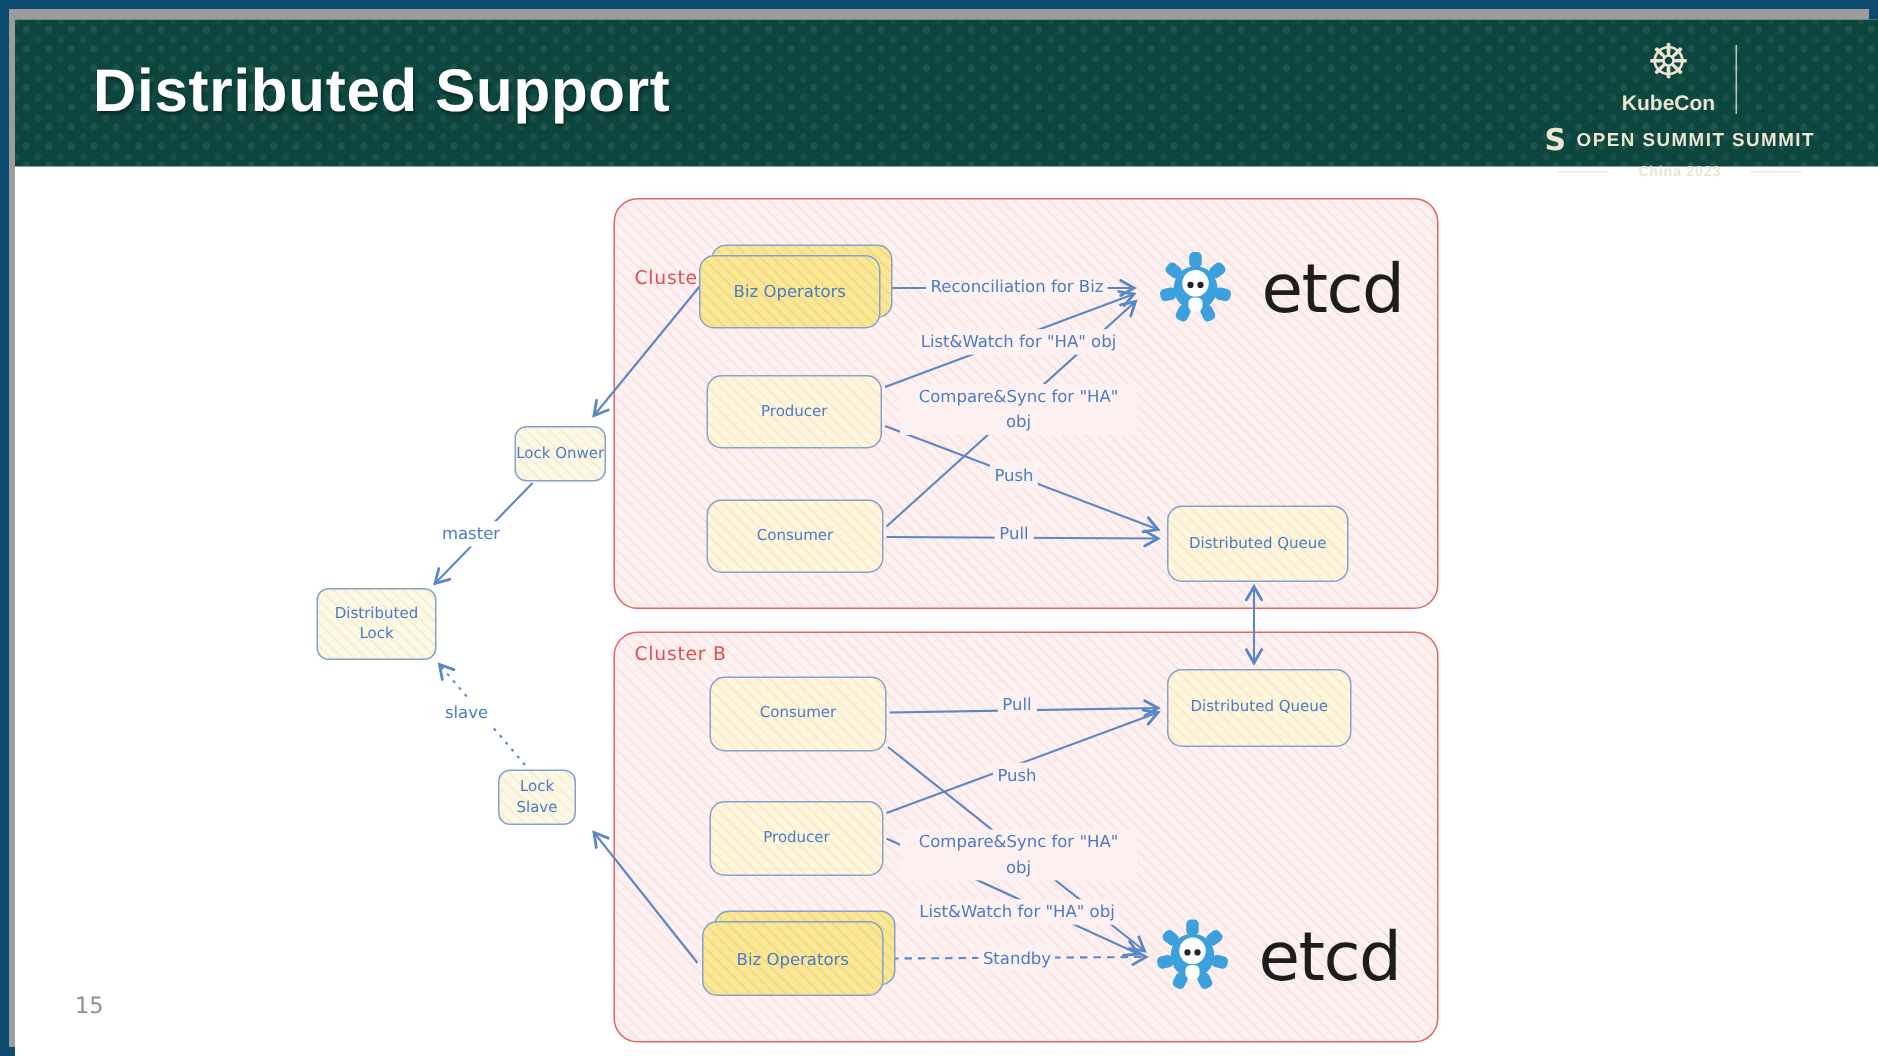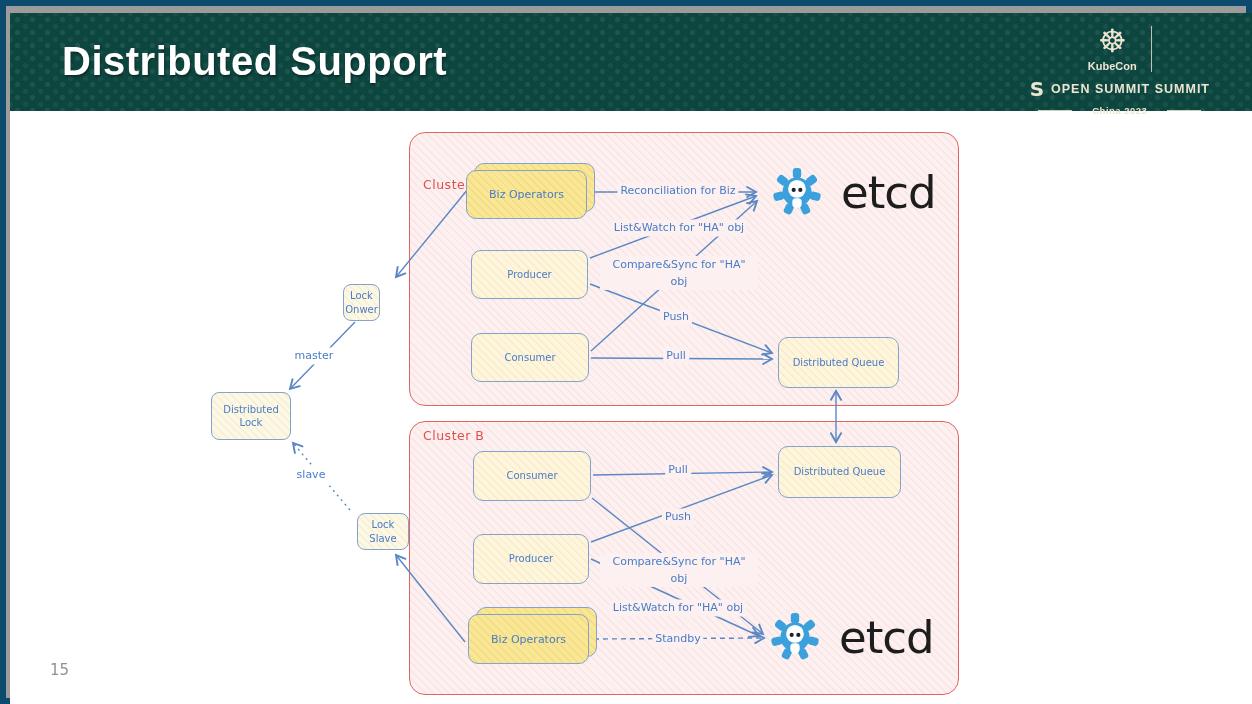--- a/index.html
+++ b/index.html
@@ -14,21 +14,21 @@
       radial-gradient(circle, rgba(180,220,210,0.07) 2.4px, transparent 2.6px);
     background-size: 15px 13px, 15px 13px;
     background-position: 0 0, 8px 7px; }
   .slide-title { position:absolute; left:52px; top:26px; color:#ffffff; font-size:40px; font-weight:bold;
     font-family:"Liberation Sans", sans-serif; letter-spacing:0.5px; text-shadow:1px 2px 2px rgba(0,0,0,0.35); }
 
   .logo-block { position:absolute; right:44px; top:12px; color:#ece5d2; text-align:center; }
   .logo-row1 { display:flex; align-items:flex-end; gap:14px; justify-content:center; }
   .logo-unit { display:flex; flex-direction:column; align-items:center; gap:3px; }
   .helm-glyph { font-size:32px; line-height:32px; }
-  .logo-label { font-size:11px; font-weight:bold; font-family:"Liberation Sans", sans-serif; }
+  .logo-label { font-size:14px; font-weight:bold; font-family:"Liberation Sans", sans-serif; }
   .logo-divider { width:1px; height:46px; background:rgba(236,229,210,0.8); }
   .logo-row2 { margin-top:7px; display:flex; align-items:center; justify-content:center; gap:7px; }
   .summit-s { font-size:20px; font-weight:bold; line-height:20px; font-family:"DejaVu Sans", sans-serif; }
   .summit-label { font-size:12.5px; font-weight:bold; letter-spacing:1px; font-family:"Liberation Sans", sans-serif; }
   .logo-row3 { margin-top:6px; display:flex; align-items:center; justify-content:center; gap:20px; }
   .china-line { width:34px; height:1px; background:rgba(236,229,210,0.85); }
   .china-label { font-size:9.5px; font-weight:bold; letter-spacing:0.5px; font-family:"Liberation Sans", sans-serif; }
 
   
   .cluster { position:absolute; border:1.6px solid #e06666; border-radius:16px; background-color:#fcf1f0;
@@ -204,23 +204,23 @@
         </g>
         <circle cx="24" cy="21" r="8.5" fill="#ffffff"></circle>
         <rect x="19.5" y="30" width="9" height="9" rx="3.5" fill="#ffffff"></rect>
         <circle cx="20.8" cy="22" r="2" fill="#20232a"></circle>
         <circle cx="27.2" cy="22" r="2" fill="#20232a"></circle>
       </svg>
     </span>
     <span class="etcd-word">etcd</span>
   </div>
 
-  <div class="node lock" style="left:337px; top:278px; width:37px; height:37px;">Lock Onwer</div>
+  <div class="node lock" style="left:337px; top:278px; width:61px; height:37px;">Lock Onwer</div>
   <div class="node lock" style="left:205px; top:386px; width:80px; height:48px;">Distributed Lock</div>
-  <div class="node lock" style="left:351px; top:507px; width:52px; height:37px;">Lock Slave</div>
+  <div class="node lock" style="left:326px; top:507px; width:52px; height:37px;">Lock Slave</div>
 
   <div class="lbl" style="left:672px; top:185px;">Reconciliation for Biz</div>
   <div class="lbl" style="left:673px; top:222px;">List&amp;Watch for "HA" obj</div>
   <div class="lbl wrap" style="left:673px; top:267px;">Compare&amp;Sync for "HA" obj</div>
   <div class="lbl" style="left:670px; top:311px;">Push</div>
   <div class="lbl" style="left:670px; top:350px;">Pull</div>
 
   <div class="lbl" style="left:672px; top:464px;">Pull</div>
   <div class="lbl" style="left:672px; top:511px;">Push</div>
   <div class="lbl wrap" style="left:673px; top:564px;">Compare&amp;Sync for "HA" obj</div>

